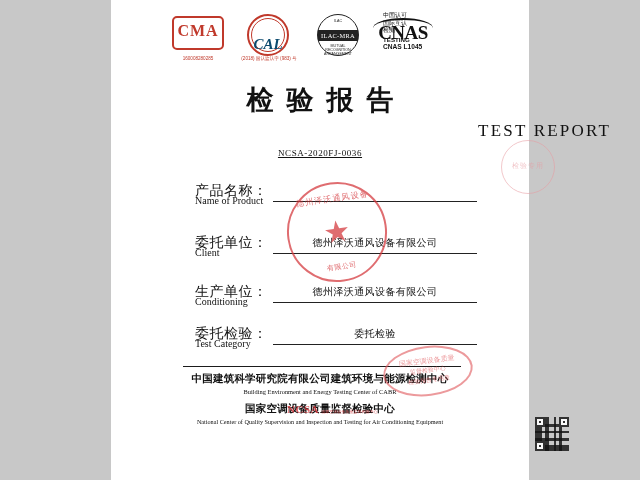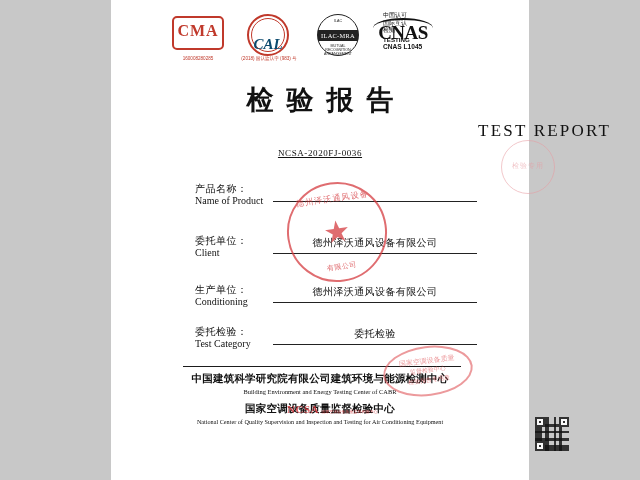--- a/index.html
+++ b/index.html
@@ -236,21 +236,21 @@
   .field {
     position: absolute;
     left: 84px;
     width: 280px;
     height: 34px;
   }
   .field .lbl-cn {
     position: absolute;
     left: 0;
     top: 0;
-    font-size: 10px;
+    font-size: 14px;
     color: #111;
     letter-spacing: 0.5px;
     white-space: nowrap;
   }
   .field .lbl-en {
     position: absolute;
     left: 0;
     top: 13px;
     font-size: 10px;
     color: #111;

